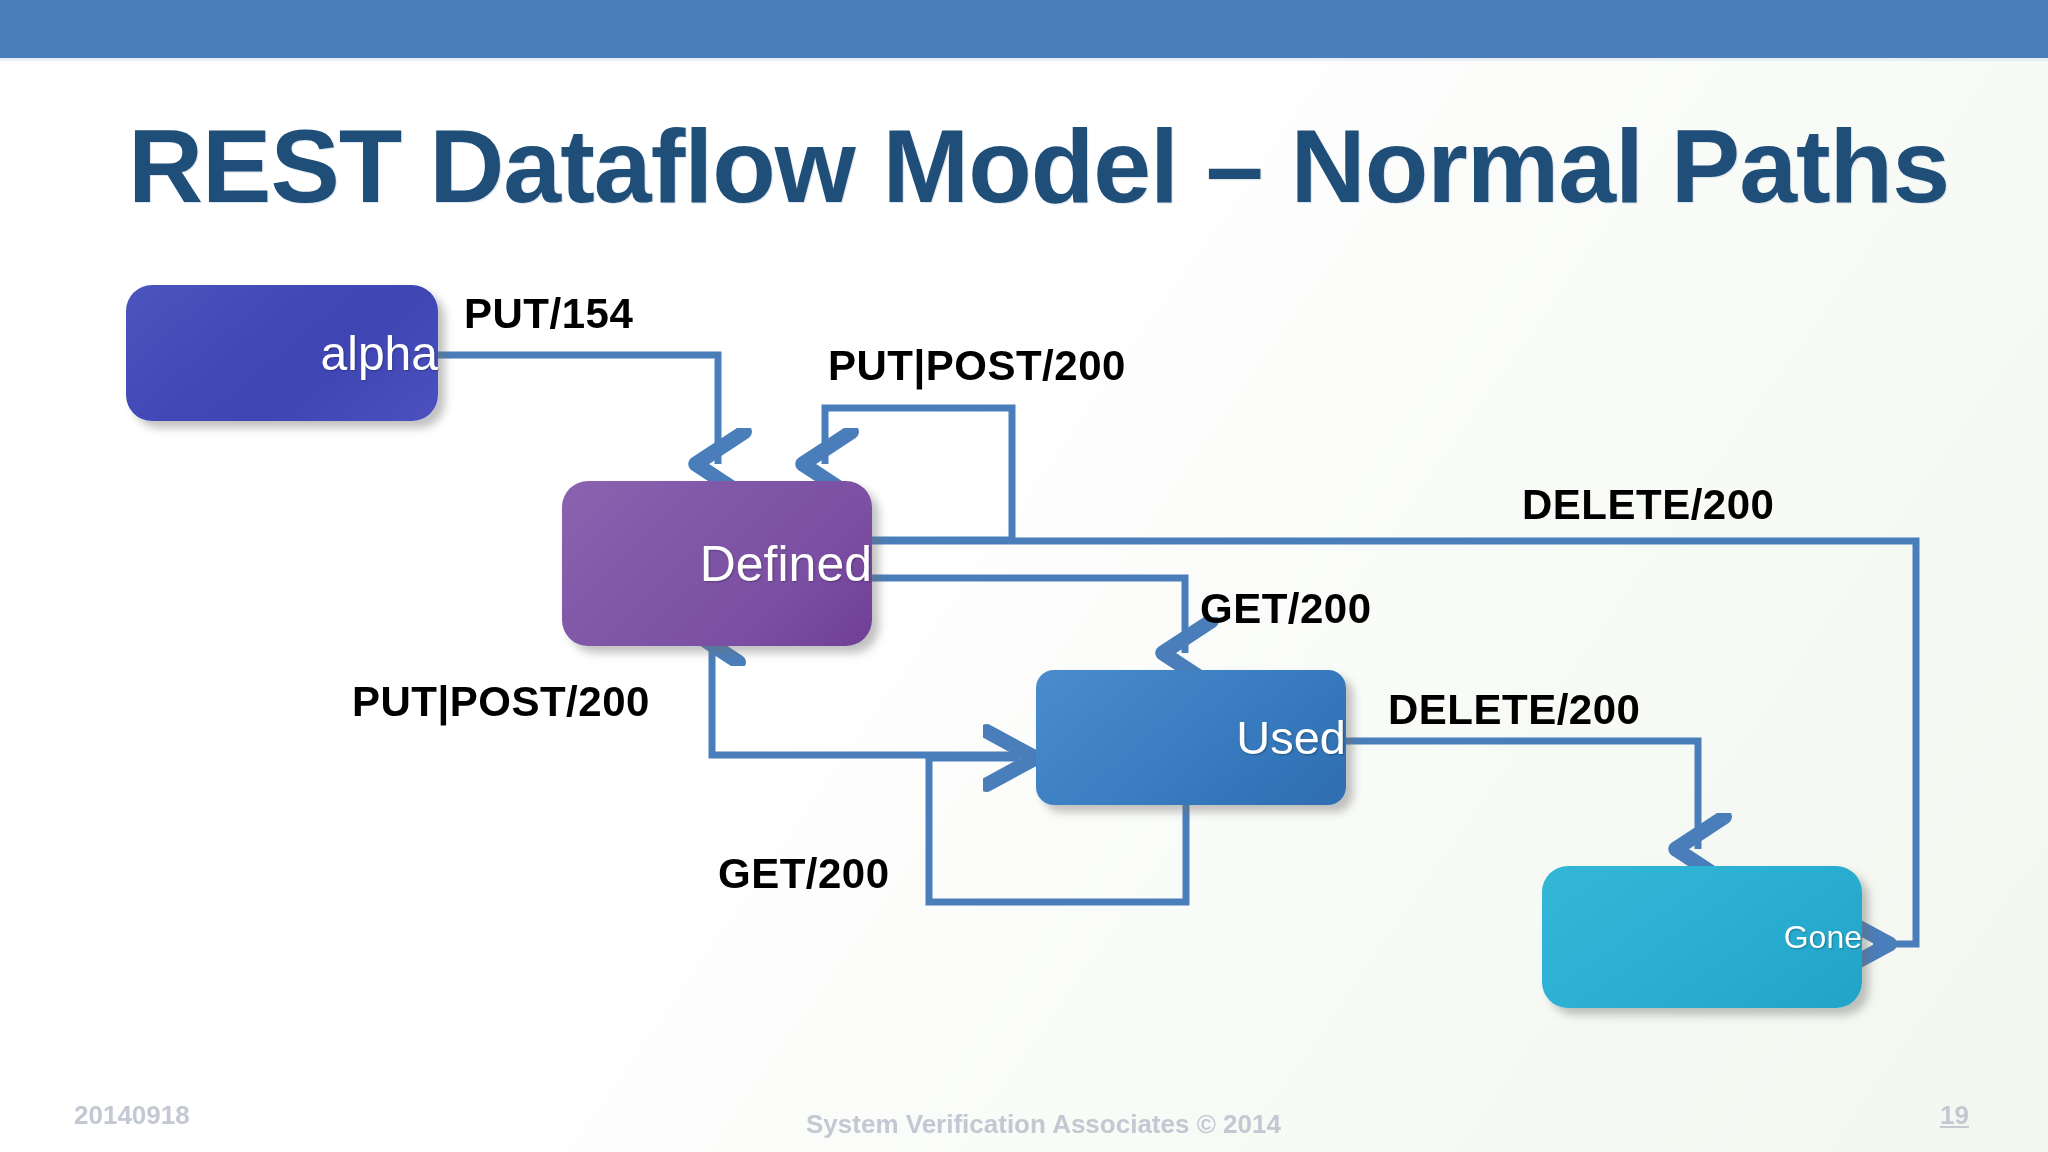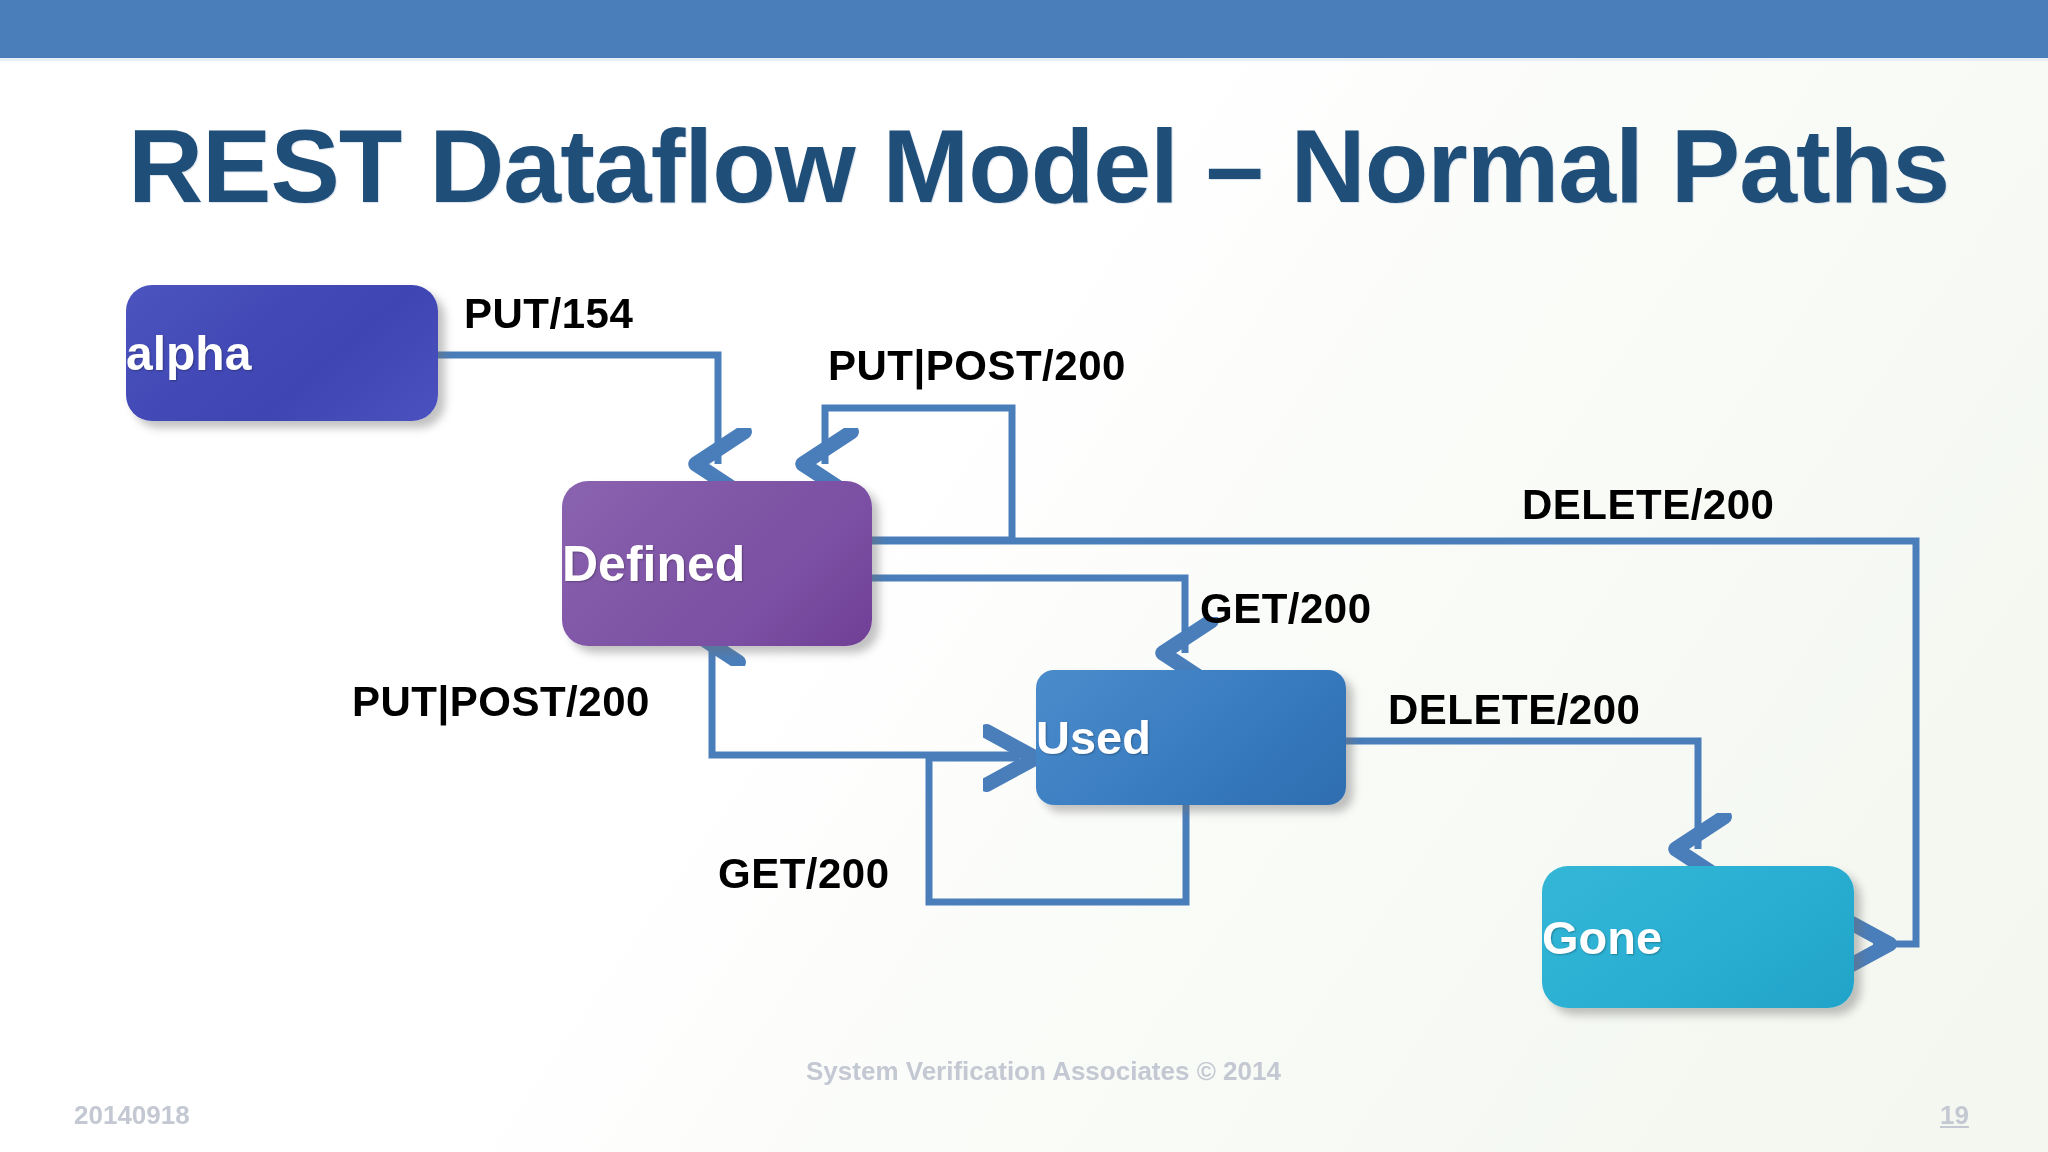--- a/index.html
+++ b/index.html
@@ -58,23 +58,23 @@
     left: 0; top: 0;
     width: 2048px;
     height: 1152px;
   }
   
   .node {
     position: absolute;
     border-radius: 26px;
     display: flex;
     align-items: center;
-    justify-content: flex-start;
+    justify-content: flex-end;
     color: #ffffff;
-    font-weight: bold;
+    font-weight: normal;
     text-shadow: 1px 1px 2px rgba(0,0,0,0.28);
     box-shadow: 7px 7px 9px rgba(110,110,110,0.42);
     z-index: 5;
   }
   .node-alpha {
     left: 126px; top: 285px;
     width: 312px; height: 136px;
     font-size: 48px;
     background: linear-gradient(140deg, #4b54bf 0%, #4249b6 40%, #3f46b4 62%, #4b52c0 100%);
   }
@@ -87,22 +87,23 @@
   .node-used {
     left: 1036px; top: 670px;
     width: 310px; height: 135px;
     font-size: 47px;
     background: linear-gradient(140deg, #4a8ccb 0%, #3c7fc2 45%, #3376b9 72%, #2f6eb0 100%);
     border-radius: 18px;
   }
   .node-gone {
     left: 1542px; top: 866px;
     width: 312px; height: 142px;
-    font-size: 47px;
+    font-size: 32px;
     background: linear-gradient(145deg, #34b6d6 0%, #2cb1d4 40%, #26aace 70%, #22a3c9 100%);
+    padding-left: 8px;
   }
   
   .edge-label {
     position: absolute;
     color: #000000;
     font-weight: bold;
     font-size: 42px;
     white-space: nowrap;
     z-index: 6;
     letter-spacing: 0.5px;
@@ -116,21 +117,21 @@
   .lbl-delete-def  { left: 1522px; top: 481px; }
   
   .footer-item {
     position: absolute;
     color: #c3c8d2;
     font-size: 26px;
     font-weight: bold;
     white-space: nowrap;
   }
   .footer-date   { left: 74px;  top: 1100px; }
-  .footer-center { left: 806px; top: 1056px; }
+  .footer-center { left: 806px; top: 1109px; }
   .footer-page   { left: 1940px;top: 1100px; text-decoration: underline; }
 </style>
 </head>
 <body>
 
 <div id="slide">
 
   <div class="topbar"></div>
   <div class="topbar-underline"></div>
 

